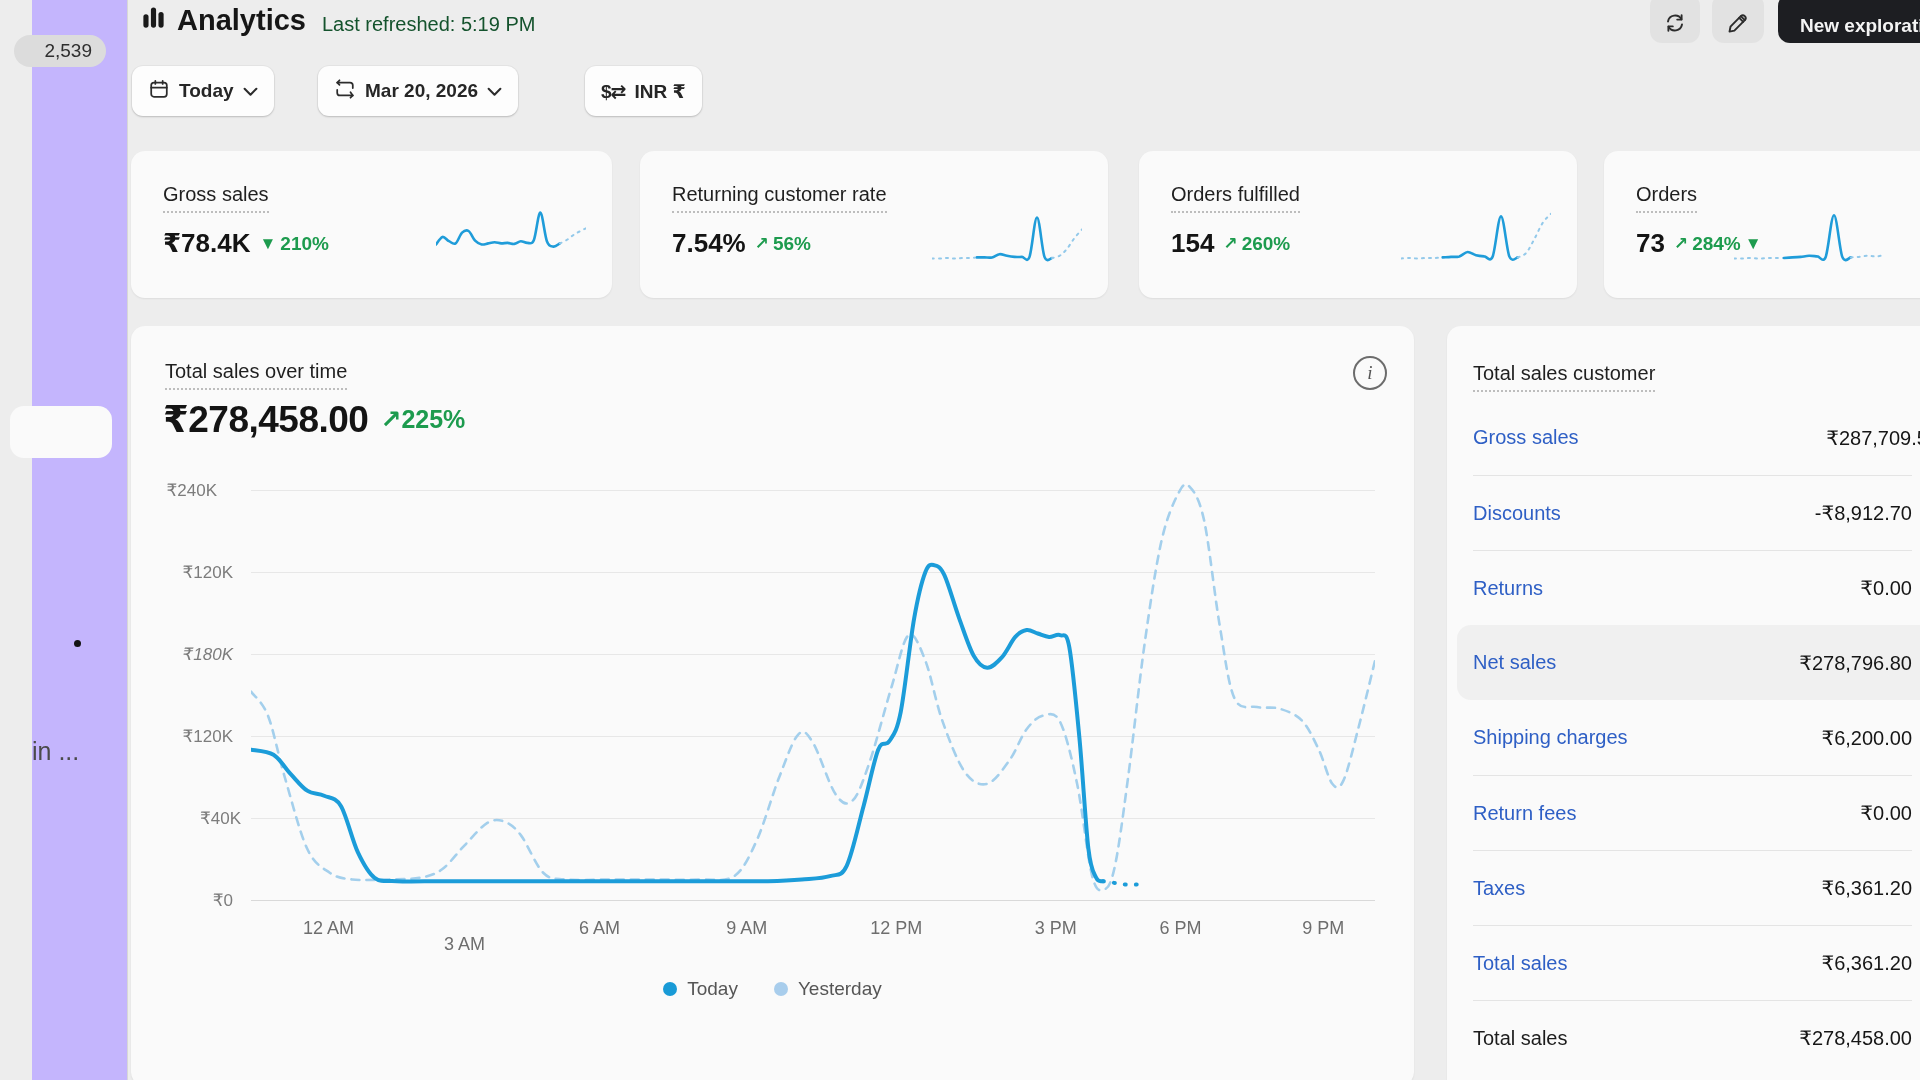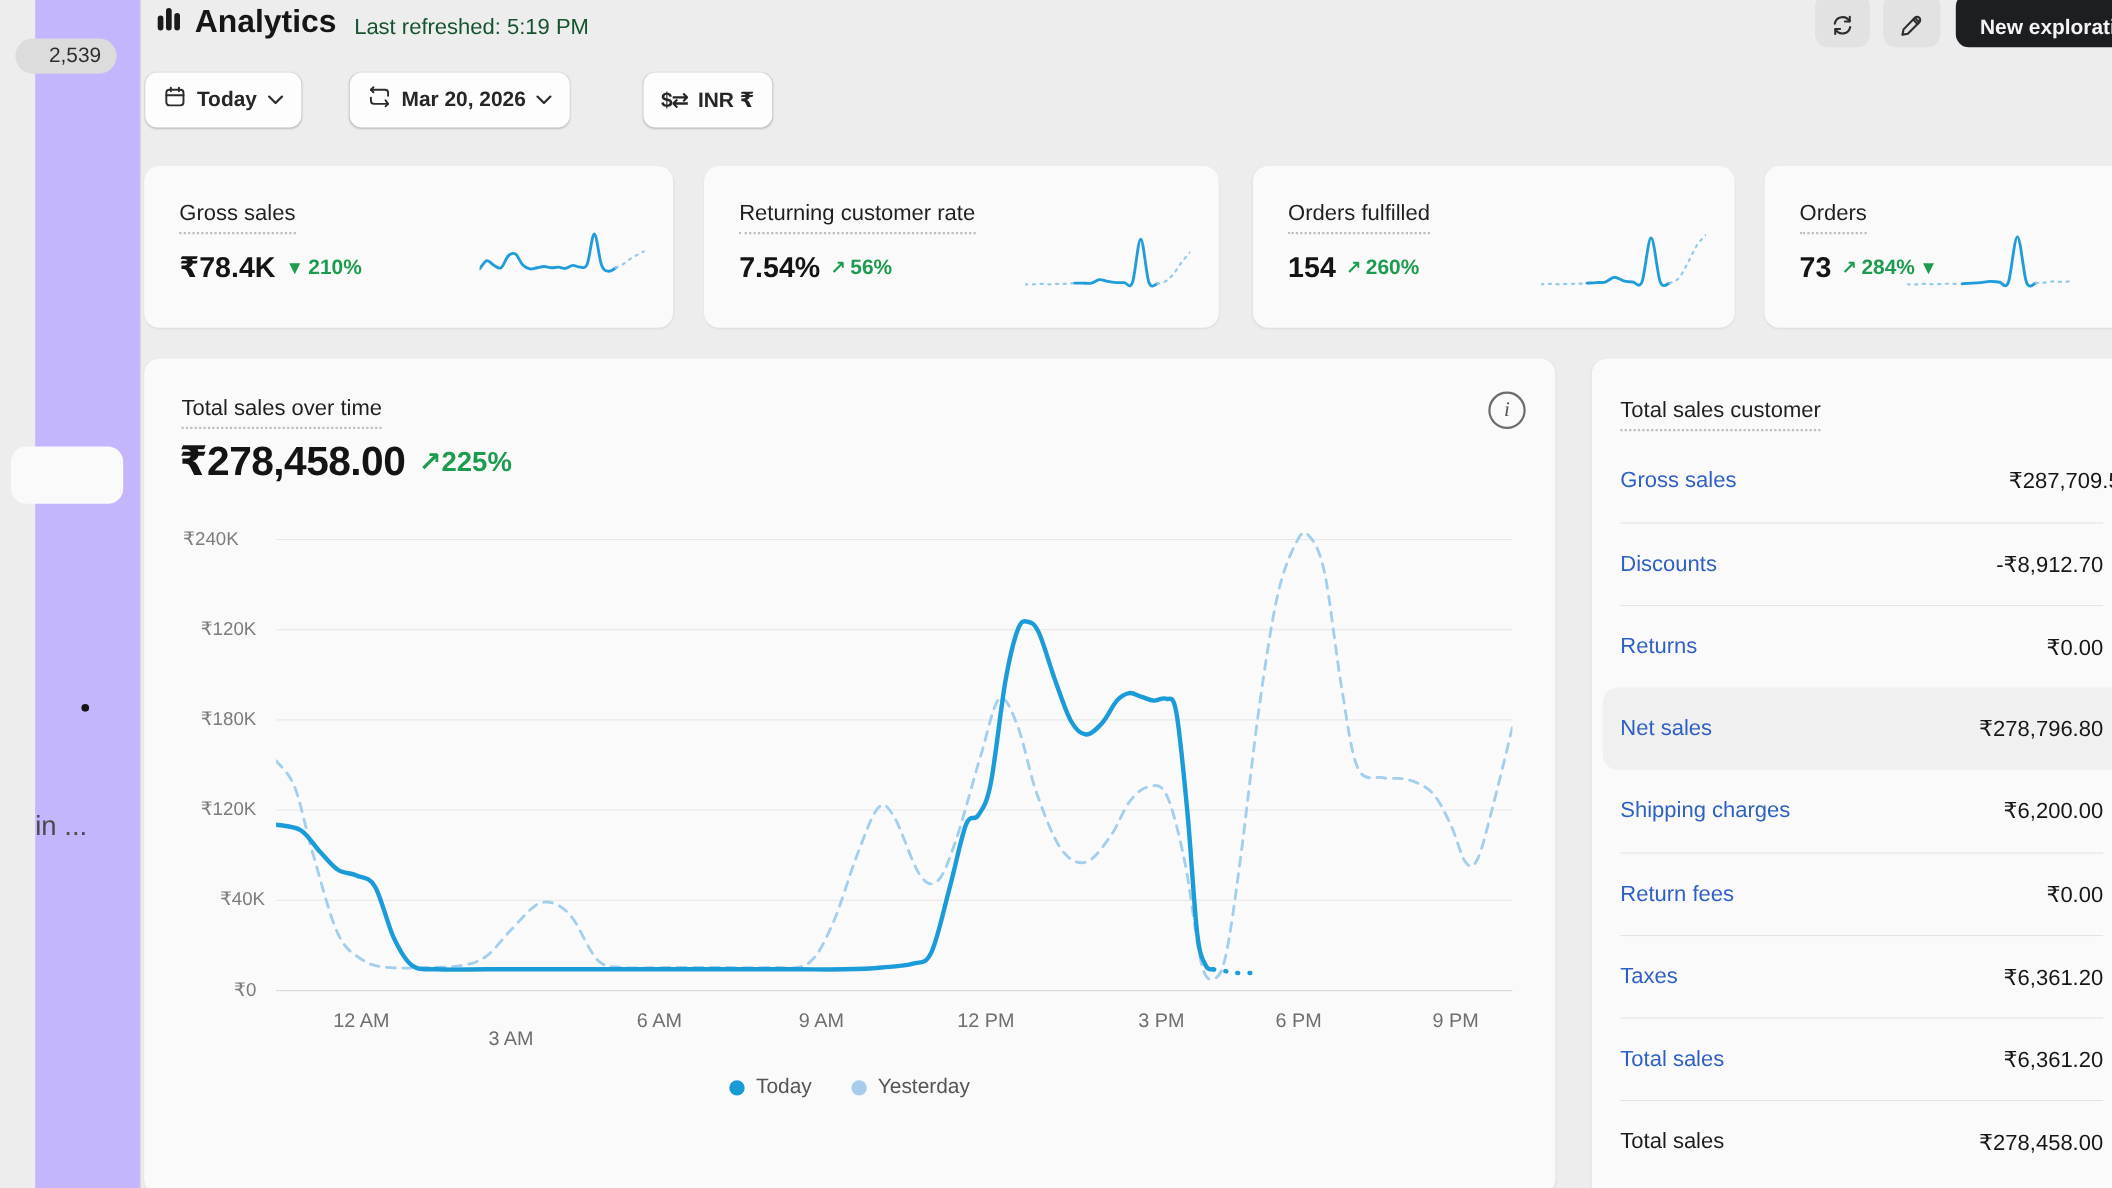--- a/index.html
+++ b/index.html
@@ -249,21 +249,21 @@
           <span class="legend-dot" style="background: rgb(24, 154, 214);"></span>
           <span>Today</span>
         </div>
         <div class="legend-item">
           <span class="legend-dot" style="background: rgb(168, 205, 236);"></span>
           <span>Yesterday</span>
         </div>
       </div>
   <div class="y-label" style="left: 2px; top: 154px;">₹240K</div>
       <div class="y-label" style="left: 18px; top: 236px;">₹120K</div>
-      <div class="y-label" style="left: 18px; top: 318px;">₹180K</div>
+      <div class="y-label" style="left: 18px; top: 318px; font-style: italic;">₹180K</div>
       <div class="y-label" style="left: 18px; top: 400px;">₹120K</div>
       <div class="y-label" style="left: 26px; top: 482px;">₹40K</div>
       <div class="y-label" style="left: 18px; top: 564px;">₹0</div>
       <div class="x-label" style="left: 197.556px;">12 AM</div>
       <div class="x-label" style="left: 333.56px; margin-top: 16px;">3 AM</div>
       <div class="x-label" style="left: 468.44px;">6 AM</div>
       <div class="x-label" style="left: 615.684px;">9 AM</div>
       <div class="x-label" style="left: 765.176px;">12 PM</div>
       <div class="x-label" style="left: 906.8px; margin-left: 18px;">3 PM</div>
       <div class="x-label" style="left: 1049.55px;">6 PM</div>

